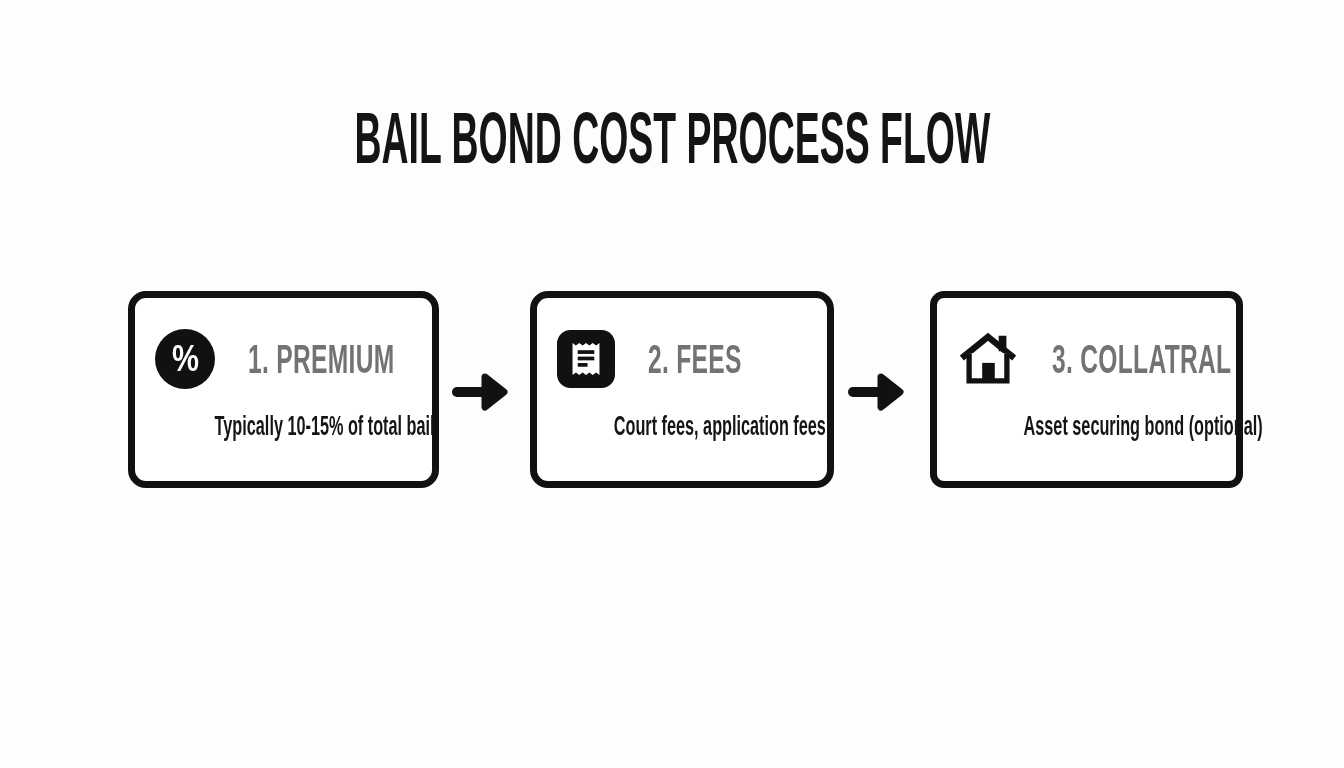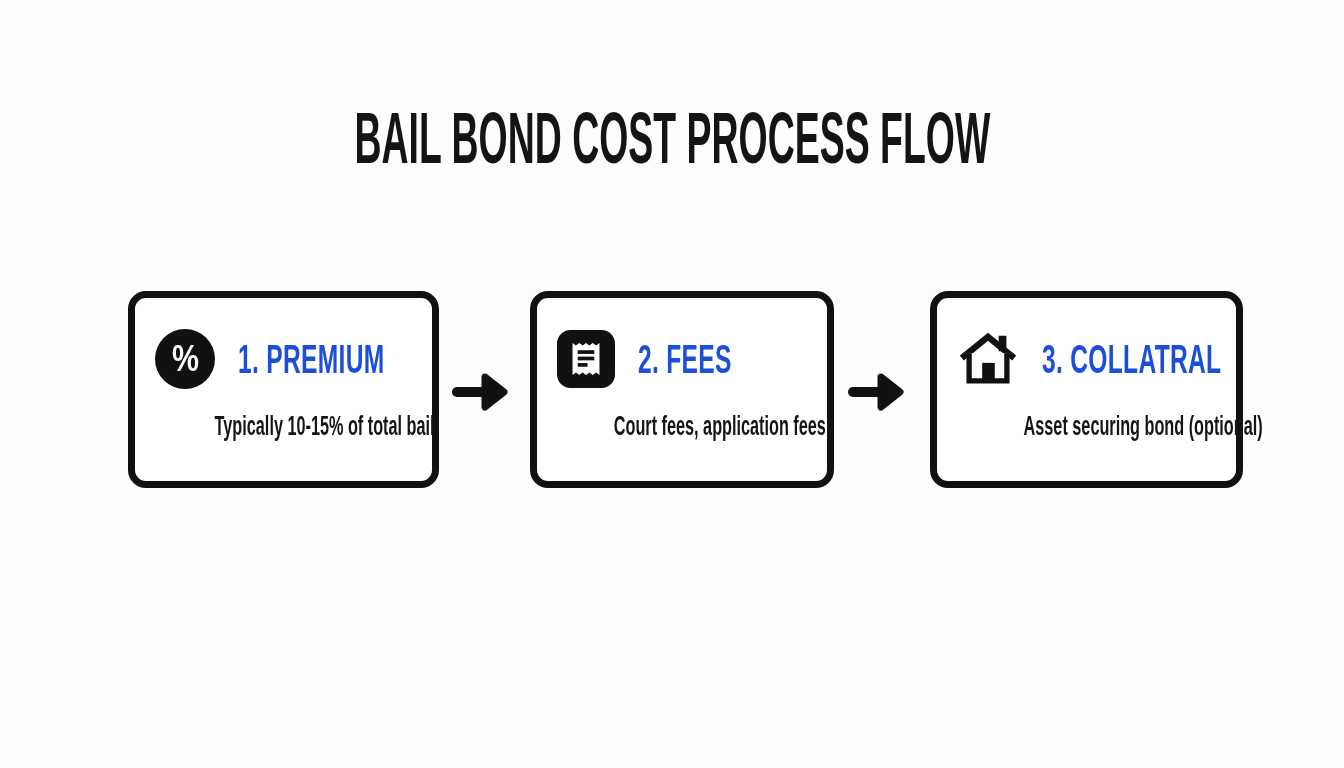--- a/index.html
+++ b/index.html
@@ -39,37 +39,37 @@
   .step-box {
     position: absolute;
     top: 291px;
     height: 197px;
     background: #ffffff;
     border: 7px solid #111111;
     border-radius: 18px;
   }
   .step-box.s1 { left: 128px; width: 311px; }
   .step-box.s2 { left: 530px; width: 304px; padding-left: 32px; }
-  .step-box.s3 { left: 930px; width: 313px; }
+  .step-box.s3 { left: 930px; width: 313px; border-radius: 14px; }
 
   .step-head {
     position: absolute;
     top: 30px;
     left: 20px;
     display: flex;
     align-items: center;
     height: 62px;
   }
 
   .step-title {
     font-size: 41px;
     font-weight: 700;
-    color: #1d4ed8;
+    color: #737373;
     white-space: nowrap;
-    margin-left: 8px;
+    margin-left: 18px;
   }
   .step-title .cond-l {
     display: inline-block;
     transform: scaleX(0.60);
     transform-origin: left center;
     white-space: nowrap;
     letter-spacing: 0.5px;
   }
 
   .step-desc {

